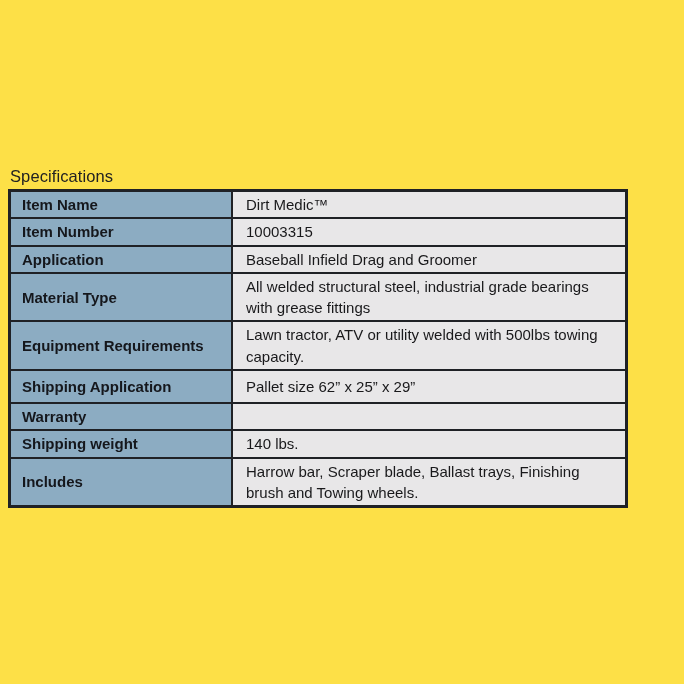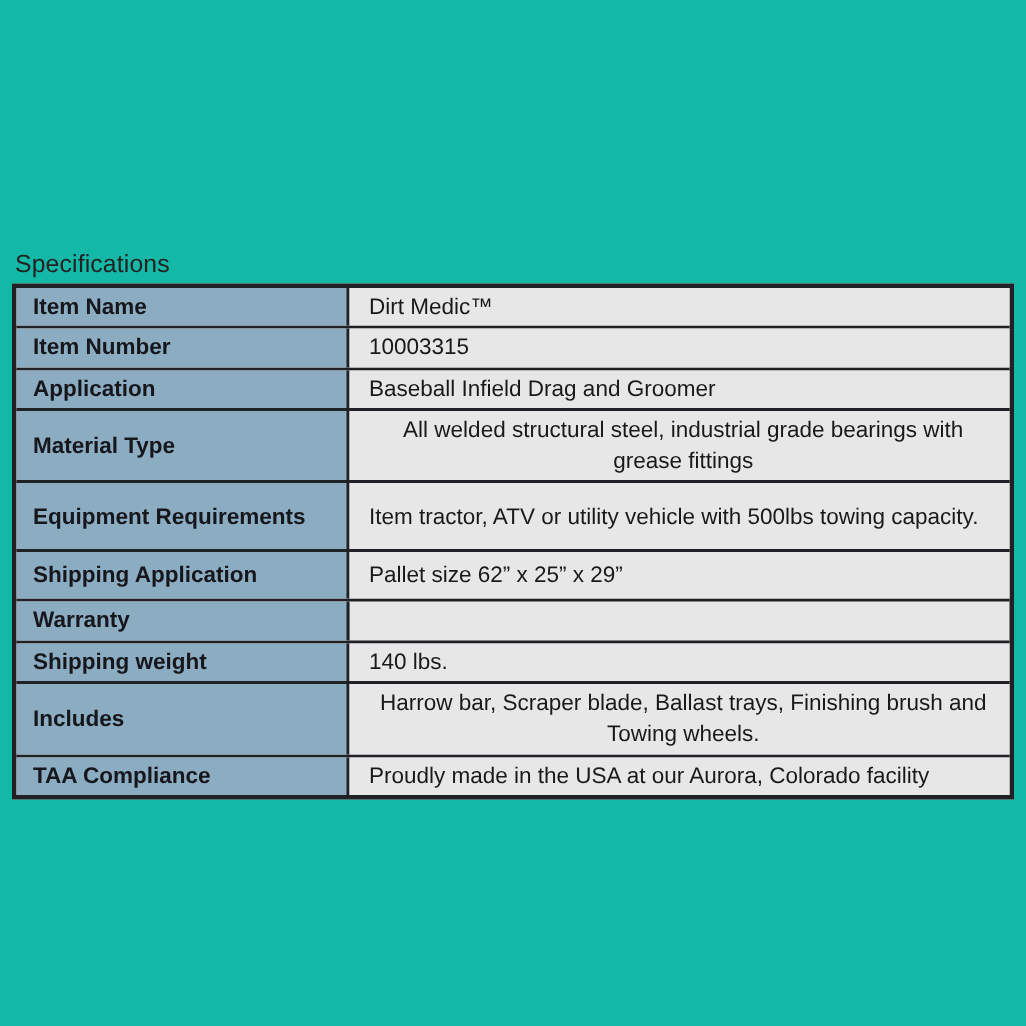--- a/index.html
+++ b/index.html
@@ -2,40 +2,39 @@
 <html><head>
 <meta charset="utf-8">
 <style>
   * { margin: 0; padding: 0; box-sizing: border-box; }
   html, body { width: 684px; height: 684px; background: #ffffff; }
   body {
     font-family: "Liberation Sans", "DejaVu Sans", sans-serif;
     color: #1b1b1b;
     position: relative;
   }
-  .page { position: relative; width: 684px; height: 684px; background: #14b8a6; }
+  .page { position: relative; width: 684px; height: 684px; background: #fde047; }
 
   .title {
     position: absolute;
     left: 10px;
     top: 167px;
     font-size: 16.5px;
     font-weight: 400;
     color: #222222;
     letter-spacing: 0.1px;
   }
 
   .spec-table {
     position: absolute;
     left: 8px;
     top: 189px;
-    width: 668px;
+    width: 620px;
     border: 3px solid #1f2125;
     background: #e8e7e8;
-    text-align: center;
   }
 
   .row {
     display: grid;
     grid-template-columns: 222px 1fr;
     border-bottom: 2px solid #1f2125;
   }
   .row:last-child { border-bottom: none; }
 
   .cell {
@@ -86,21 +85,21 @@
       <div class="cell value">Baseball Infield Drag and Groomer</div>
     </div>
 
     <div class="row h-double">
       <div class="cell label">Material Type</div>
       <div class="cell value">All welded structural steel, industrial grade bearings with grease fittings</div>
     </div>
 
     <div class="row h-double">
       <div class="cell label">Equipment Requirements</div>
-      <div class="cell value">Item tractor, ATV or utility vehicle with 500lbs towing capacity.</div>
+      <div class="cell value">Lawn tractor, ATV or utility welded with 500lbs towing capacity.</div>
     </div>
 
     <div class="row h-mid">
       <div class="cell label">Shipping Application</div>
       <div class="cell value">Pallet size 62” x 25” x 29”</div>
     </div>
 
     <div class="row h-single">
       <div class="cell label">Warranty</div>
     </div>
@@ -108,19 +107,15 @@
     <div class="row h-single">
       <div class="cell label">Shipping weight</div>
       <div class="cell value">140 lbs.</div>
     </div>
 
     <div class="row h-double">
       <div class="cell label">Includes</div>
       <div class="cell value">Harrow bar, Scraper blade, Ballast trays, Finishing brush and Towing wheels.</div>
     </div>
 
-    <div class="row h-single">
-      <div class="cell label">TAA Compliance</div>
-      <div class="cell value">Proudly made in the USA at our Aurora, Colorado facility</div>
-    </div>
 
   </div>
 </div>
 
 </body></html>

